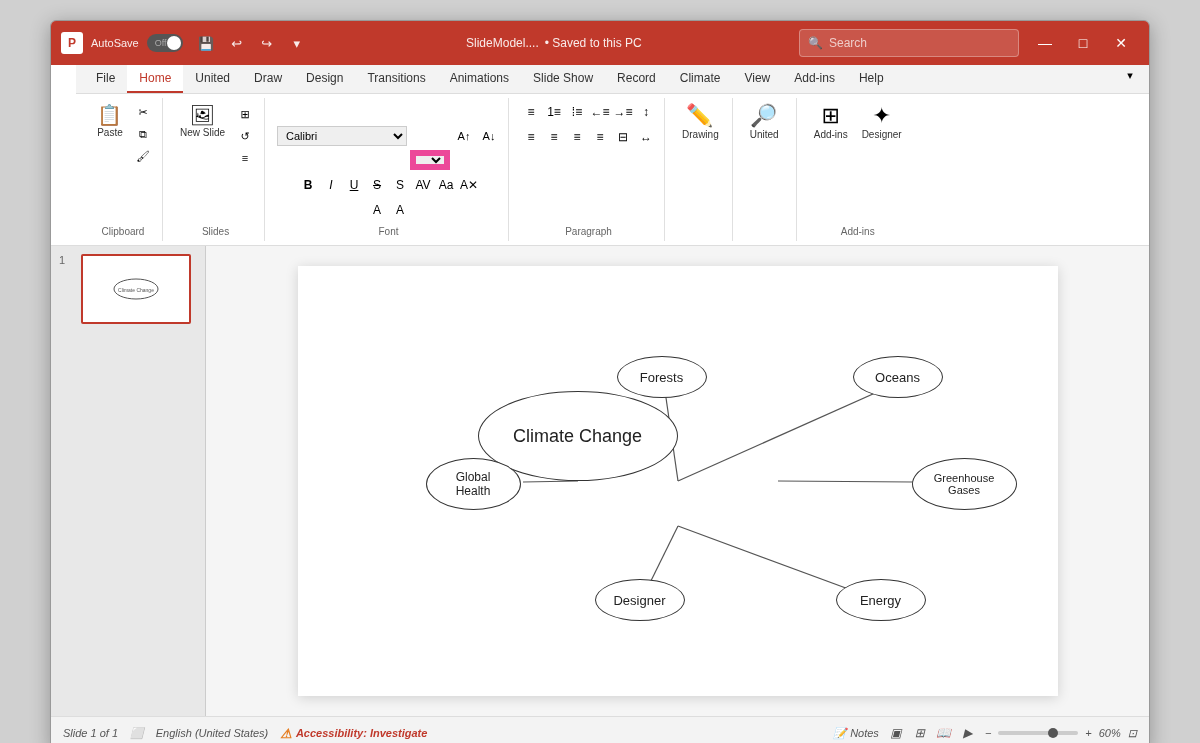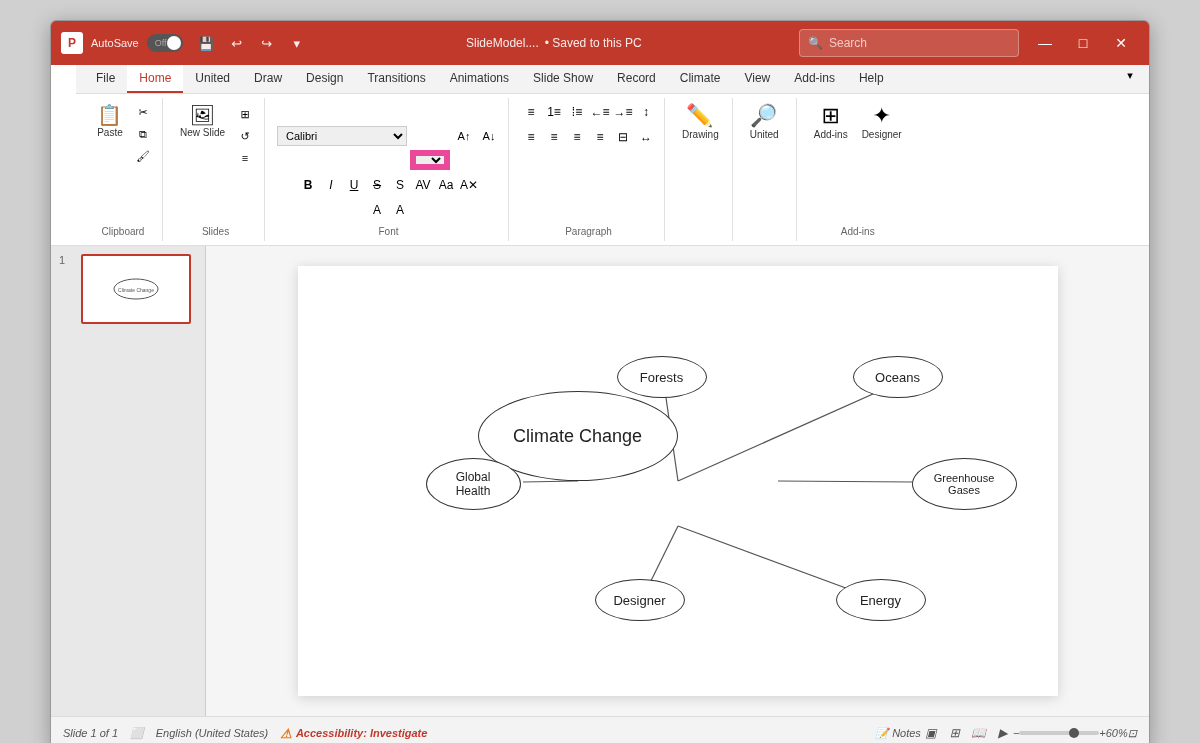--- a/index.html
+++ b/index.html
@@ -272,21 +272,21 @@
       display: flex;
       align-items: center;
       padding: 16px 12px;
       gap: 12px;
       font-size: 11px;
       color: #555;
       font-style: italic;
     }
     .status-right {
       margin-left: auto;
-      display: flex; align-items: center; gap: 0;
+      display: flex; align-items: center; gap: 7px;
     }
     .zoom-slider {
       width: 80px; height: 4px;
       background: #ccc;
       border-radius: 2px;
       position: relative;
     }
     .zoom-slider-thumb {
       position: absolute;
       width: 10px; height: 10px;

